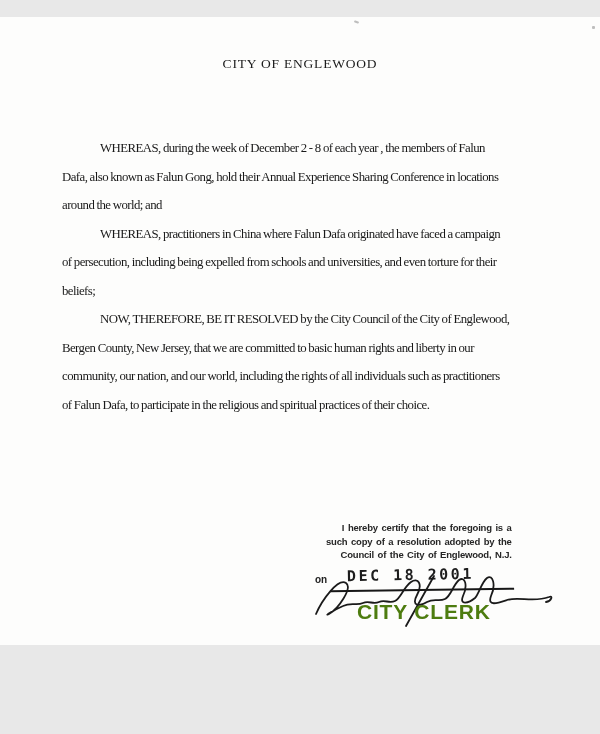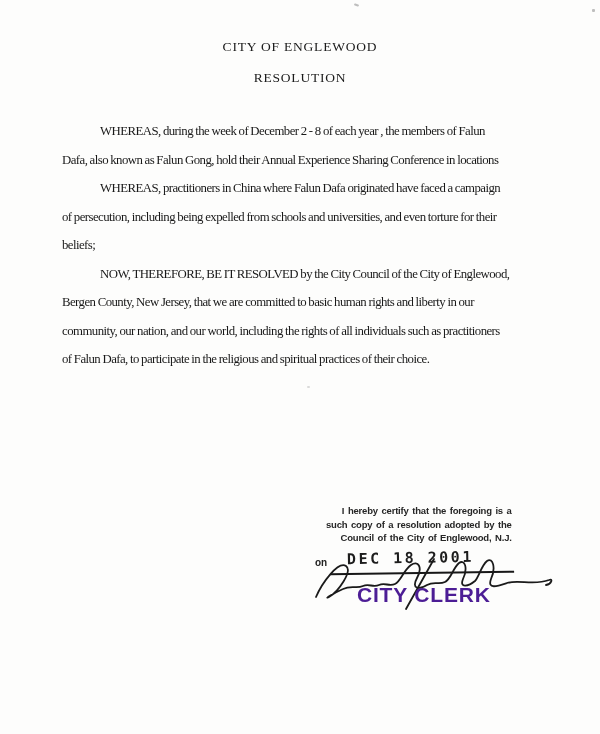--- a/index.html
+++ b/index.html
@@ -3,22 +3,22 @@
 <meta charset="utf-8">
 <style>
   html, body {
     margin: 0;
     padding: 0;
     background: #e8e8e8;
   }
   .page {
     position: relative;
     width: 600px;
-    height: 734px;
-    margin: 0 auto;
+    height: 628px;
+    margin: 17px auto;
     background: #fdfdfc;
     overflow: hidden;
     color: #161616;
     font-family: "Liberation Serif", serif;
   }
   
   .doc-title, .doc-subtitle {
     position: absolute;
     left: 0;
     width: 100%;
@@ -100,21 +100,21 @@
   }
 
   .clerk-title {
     position: absolute;
     left: 357px;
     top: 583px;
     font-family: "Liberation Sans", sans-serif;
     font-weight: bold;
     font-size: 21px;
     letter-spacing: 0.8px;
-    color: #4c1d95;
+    color: #4d7c0f;
   }
 
   .signature-svg {
     position: absolute;
     left: 306px;
     top: 551px;
     width: 250px;
     height: 62px;
   }
 
@@ -123,26 +123,26 @@
   .speck-1 { left: 354px; top: 4px;  width: 5px; height: 2px; transform: rotate(20deg); }
   .speck-2 { left: 592px; top: 9px;  width: 3px; height: 3px; }
   .speck-3 { left: 307px; top: 386px; width: 3px; height: 2px; opacity: 0.3; }
 </style>
 </head>
 <body>
 
 <div class="page">
 
   <div class="doc-title">CITY OF ENGLEWOOD</div>
-  <div class="doc-subtitle">RESOLUTION</div>
 
   <div class="body-text">
     <div>
       <div class="body-line first">WHEREAS, during the week of December 2 - 8 of each year , the members of Falun</div>
       <div class="body-line">Dafa, also known as Falun Gong, hold their Annual Experience Sharing Conference in locations</div>
+      <div class="body-line">around the world; and</div>
     </div>
     <div>
       <div class="body-line first">WHEREAS, practitioners in China where Falun Dafa originated have faced a campaign</div>
       <div class="body-line">of persecution, including being expelled from schools and universities, and even torture for their</div>
       <div class="body-line">beliefs;</div>
     </div>
     <div>
       <div class="body-line first">NOW, THEREFORE, BE IT RESOLVED by the City Council of the City of Englewood,</div>
       <div class="body-line">Bergen County, New Jersey, that we are committed to basic human rights and liberty in our</div>
       <div class="body-line">community, our nation, and our world, including the rights of all individuals such as practitioners</div>

